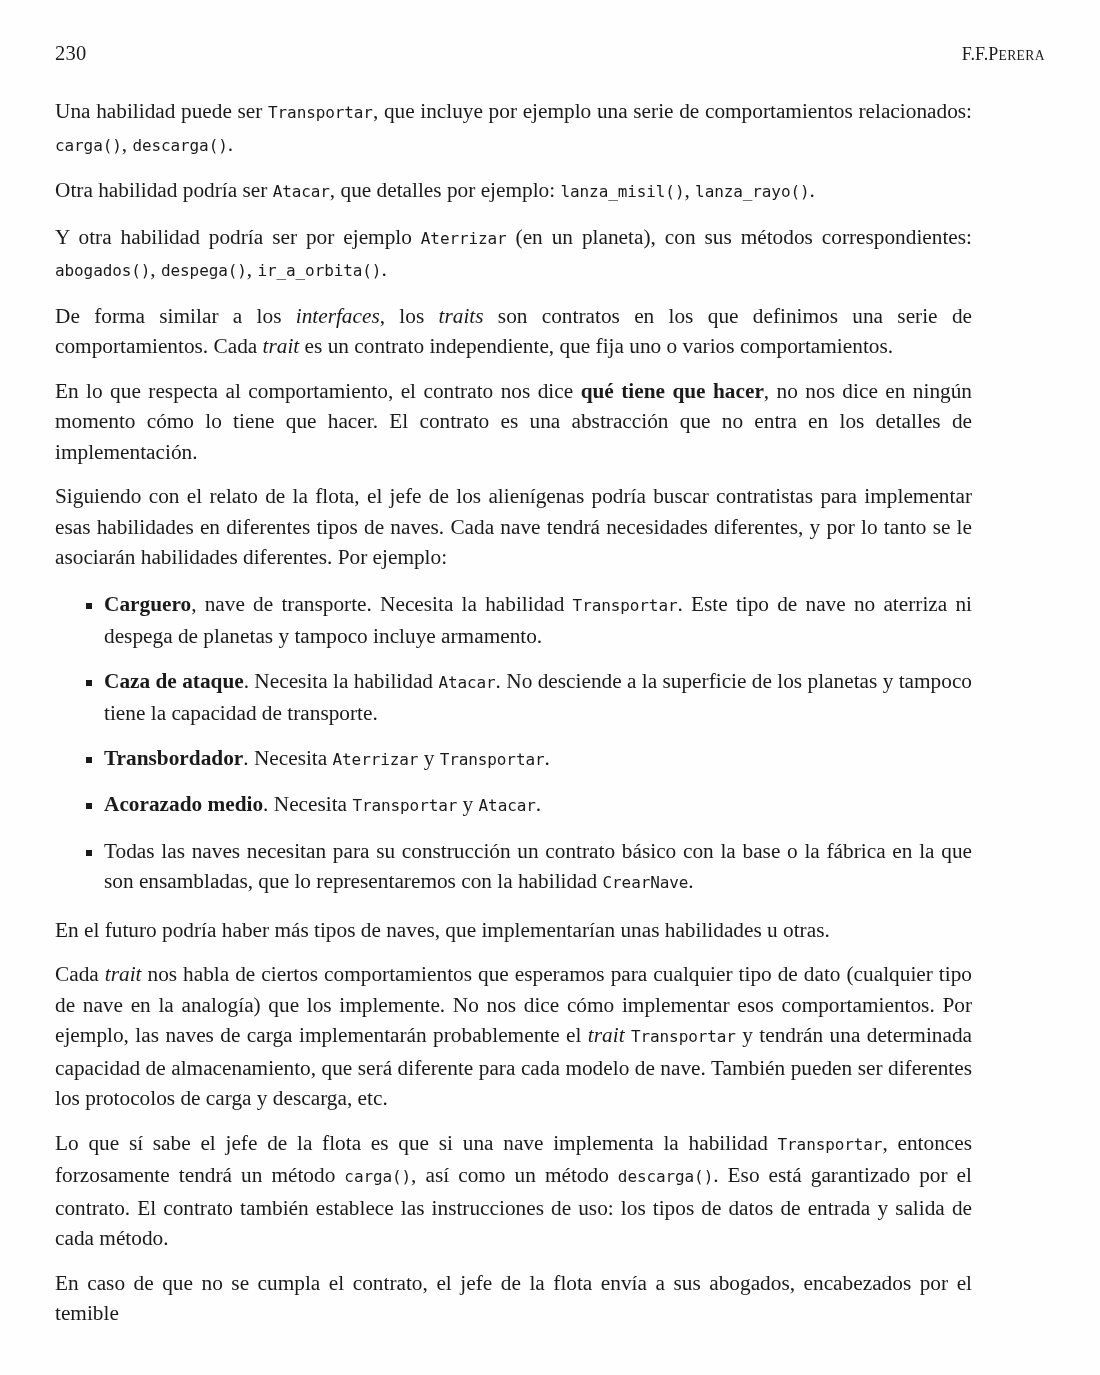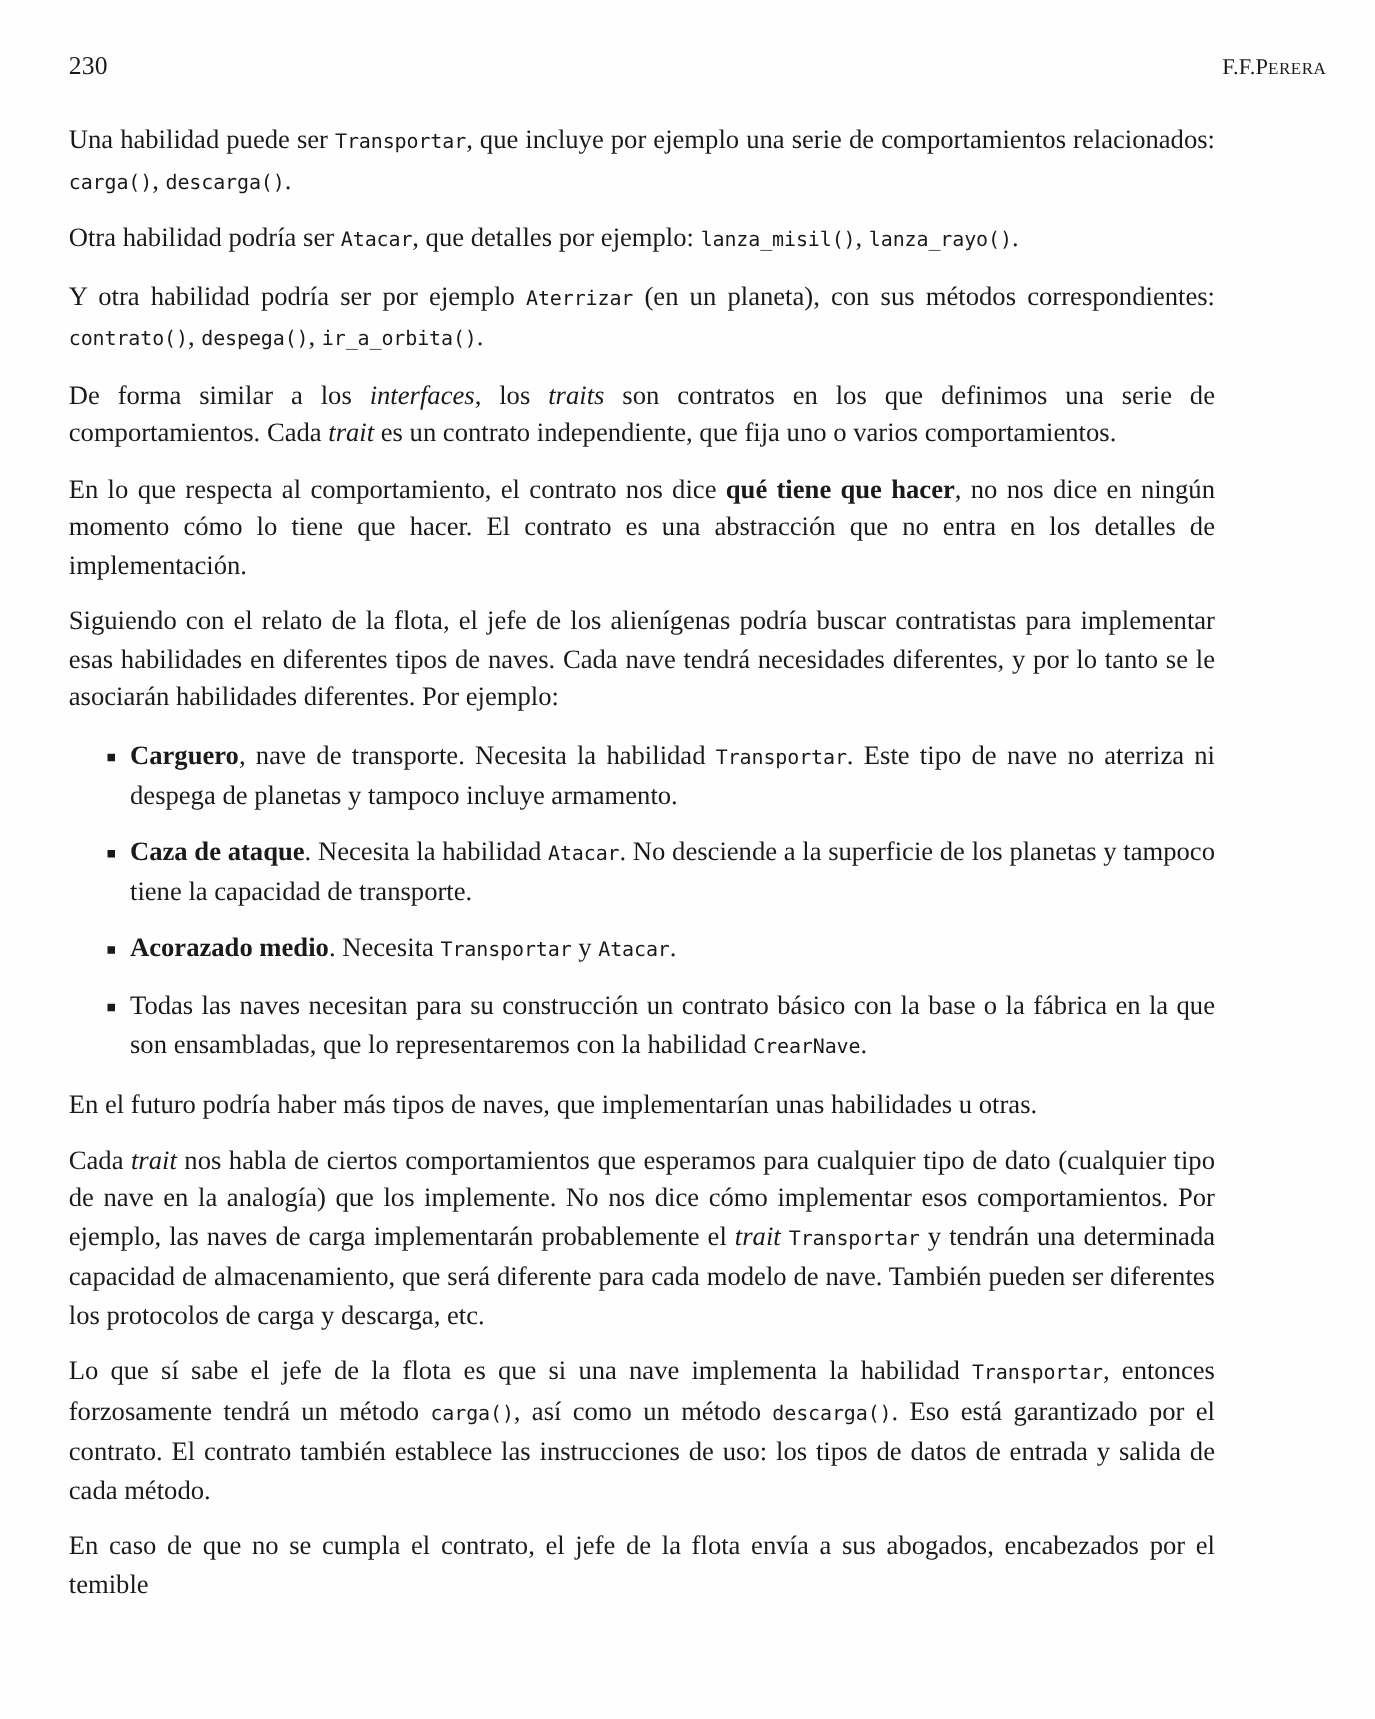--- a/index.html
+++ b/index.html
@@ -21,21 +21,21 @@
     height: 1375px;
     background: #fefefe;
     box-sizing: border-box;
   }
 
   
   .running-head {
     position: absolute;
     top: 42px;
     left: 55px;
-    right: 39px;
+    right: 55px;
     height: 26px;
     display: flex;
     align-items: baseline;
     justify-content: space-between;
   }
   .folio {
     font-family: "Liberation Serif", "DejaVu Serif", serif;
     font-size: 20.5px;
     letter-spacing: 0.2px;
     color: #1a1a1a;
@@ -122,34 +122,35 @@
     <span class="folio">230</span>
     <span class="author"><span>F.F.P</span><span class="sc">ERERA</span></span>
   </div>
 
   <div class="body-col">
 
     <p class="para"><span>Una habilidad puede ser </span><code>Transportar</code><span>, que incluye por ejemplo una serie de comportamientos relacionados: </span><code>carga()</code><span>, </span><code>descarga()</code><span>.</span></p>
 
     <p class="para"><span>Otra habilidad podría ser </span><code>Atacar</code><span>, que detalles por ejemplo: </span><code>lanza_misil()</code><span>, </span><code>lanza_rayo()</code><span>.</span></p>
 
-    <p class="para"><span>Y otra habilidad podría ser por ejemplo </span><code>Aterrizar</code><span> (en un planeta), con sus métodos correspondientes: </span><code>contrato()</code><span>, </span><code>despega()</code><span>, </span><code>ir_a_orbita()</code><span>.</span></p>
+    <p class="para"><span>Y otra habilidad podría ser por ejemplo </span><code>Aterrizar</code><span> (en un planeta), con sus métodos correspondientes: </span><code>abogados()</code><span>, </span><code>despega()</code><span>, </span><code>ir_a_orbita()</code><span>.</span></p>
 
     <p class="para"><span>De forma similar a los </span><em>interfaces</em><span>, los </span><em>traits</em><span> son contratos en los que definimos una serie de comportamientos. Cada </span><em>trait</em><span> es un contrato independiente, que fija uno o varios comportamientos.</span></p>
 
     <p class="para"><span>En lo que respecta al comportamiento, el contrato nos dice </span><strong>qué tiene que hacer</strong><span>, no nos dice en ningún momento cómo lo tiene que hacer. El contrato es una abstracción que no entra en los detalles de implementación.</span></p>
 
     <p class="para"><span>Siguiendo con el relato de la flota, el jefe de los alienígenas podría buscar contratistas para implementar esas habilidades en diferentes tipos de naves. Cada nave tendrá necesidades diferentes, y por lo tanto se le asociarán habilidades diferentes. Por ejemplo:</span></p>
 
     <ul class="ship-list">
 
       <li><span class="sq"></span><strong>Carguero</strong><span>, nave de transporte. Necesita la habilidad </span><code>Transportar</code><span>. Este tipo de nave no aterriza ni despega de planetas y tampoco incluye armamento.</span></li>
 
       <li><span class="sq"></span><strong>Caza de ataque</strong><span>. Necesita la habilidad </span><code>Atacar</code><span>. No desciende a la superficie de los planetas y tampoco tiene la capacidad de transporte.</span></li>
 
+      <li class="short"><span class="sq"></span><strong>Transbordador</strong><span>. Necesita </span><code>Aterrizar</code><span> y </span><code>Transportar</code><span>.</span></li>
 
       <li class="short"><span class="sq"></span><strong>Acorazado medio</strong><span>. Necesita </span><code>Transportar</code><span> y </span><code>Atacar</code><span>.</span></li>
 
       <li><span class="sq"></span><span>Todas las naves necesitan para su construcción un contrato básico con la base o la fábrica en la que son ensambladas, que lo representaremos con la habilidad </span><code>CrearNave</code><span>.</span></li>
 
     </ul>
 
     <p class="para short"><span>En el futuro podría haber más tipos de naves, que implementarían unas habilidades u otras.</span></p>
 
     <p class="para"><span>Cada </span><em>trait</em><span> nos habla de ciertos comportamientos que esperamos para cualquier tipo de dato (cualquier tipo de nave en la analogía) que los implemente. No nos dice cómo implementar esos comportamientos. Por ejemplo, las naves de carga implementarán probablemente el </span><em>trait</em><span> </span><code>Transportar</code><span> y tendrán una determinada capacidad de almacenamiento, que será diferente para cada modelo de nave. También pueden ser diferentes los protocolos de carga y descarga, etc.</span></p>

